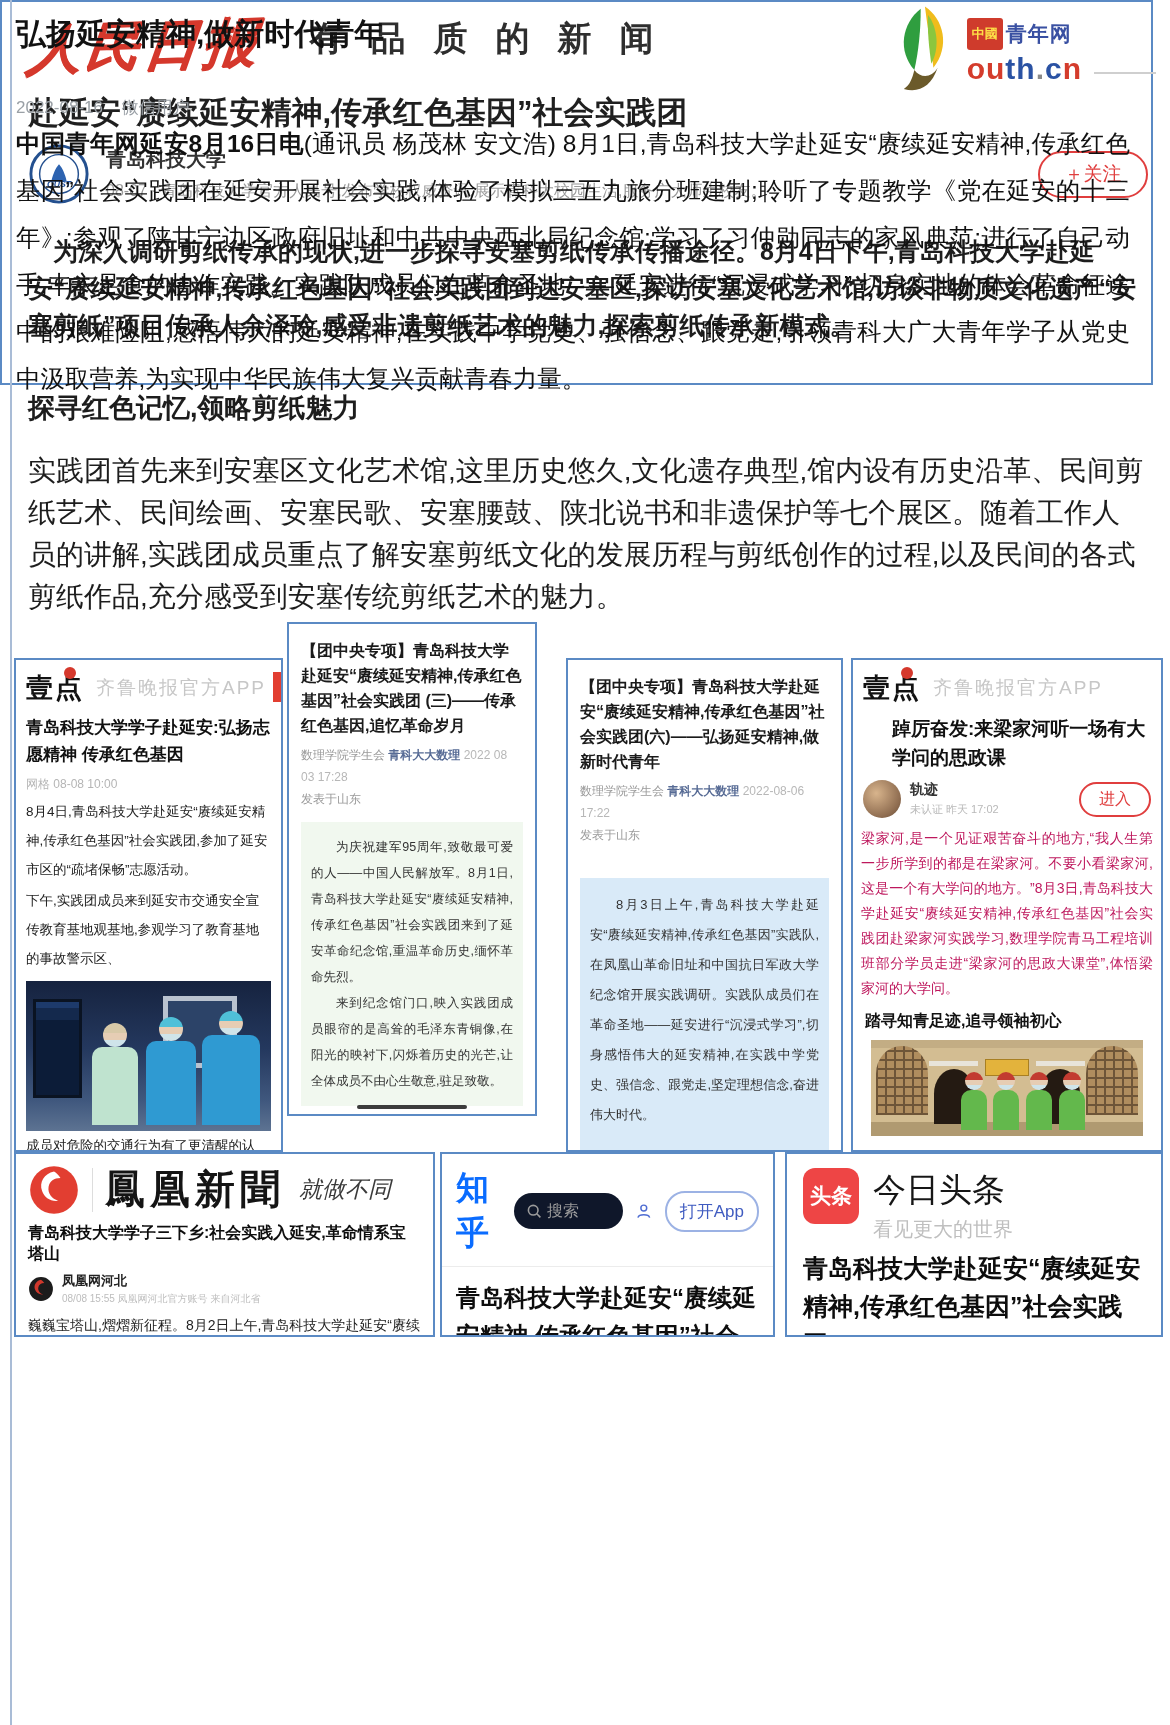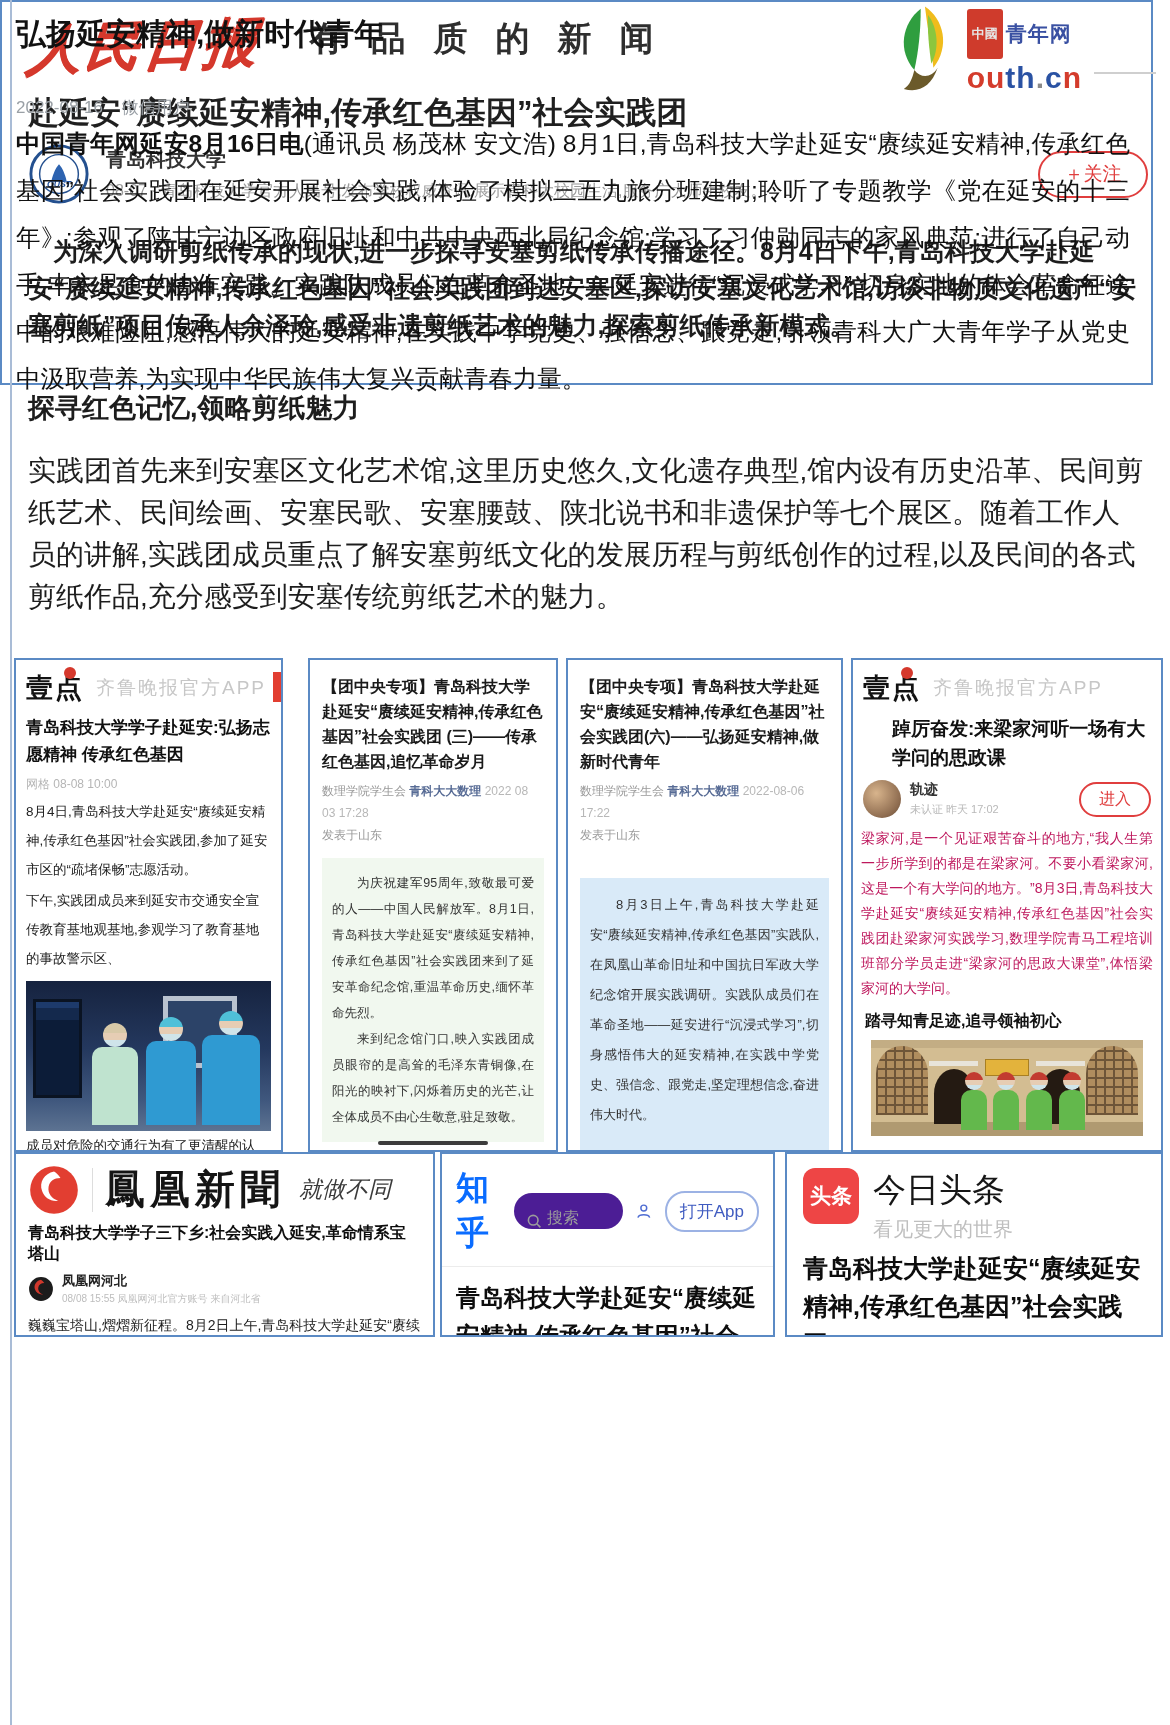--- a/index.html
+++ b/index.html
@@ -25,21 +25,21 @@
   .pub-meta { font-size:16px; color:#9b9b9b; margin-top:8px; }
   .follow { margin-left:auto; width:110px; height:47px; border:2px solid #e03e3e; border-radius:24px;
             background:#fff; color:#e03e3e; font-size:19px; font-family:inherit; }
   .lead  { left:28px; top:233px; width:1112px; font-size:25px; line-height:37px; color:#1d1d1d; text-indent:1em; font-weight:600;}
   .sec-h { left:28px; top:390px; font-size:27px; font-weight:800; color:#1d1d1d; }
   .bodyp { left:28px; top:450px; width:1118px; font-size:28px; line-height:42px; color:#1d1d1d; }
 
   
   .panel { position:absolute; background:#fff; border:2px solid #5b8ac4; overflow:hidden; }
   #p-yd1 { left:14px;  top:658px; width:269px; height:494px; }
-  #p-t3  { left:287px; top:658px; width:250px; height:494px;margin-left:21px; }
+  #p-t3  { left:287px; top:622px; width:250px; height:494px; }
   #p-t6  { left:566px; top:658px; width:277px; height:494px; }
   #p-yd2 { left:851px; top:658px; width:312px; height:494px; }
   #p-ph  { left:14px;  top:1152px; width:421px; height:185px; }
   #p-zh  { left:440px; top:1152px; width:335px; height:185px; }
   #p-tt  { left:785px; top:1152px; width:378px; height:185px; }
 
   
   .yd-head { display:flex; align-items:center; padding:10px 10px 4px; position:relative; }
   .yd-logo { font-size:27px; font-weight:900; color:#121212; position:relative; letter-spacing:2px;text-align:right; }
   .yd-logo::after { content:""; position:absolute; top:-3px; right:8px; width:12px; height:12px;
@@ -122,43 +122,43 @@
   .ph-title { font-size:16px; font-weight:800; color:#0d0d0d; padding:4px 12px 0; }
   .ph-author { display:flex; align-items:center; padding:7px 12px 2px; }
   .ph-a-names { margin-left:8px; }
   .ph-a-name { font-size:13px; font-weight:800; color:#222; }
   .ph-a-meta { font-size:10px; color:#bdbdbd; margin-top:2px; }
   .ph-body { font-size:14px; line-height:26px; color:#1e1e1e; padding:4px 12px; }
 
   
   .zh-head { display:flex; align-items:center; gap:12px; padding:12px 14px 10px; }
   .zh-logo { color:#0a6cff; font-size:33px; font-weight:900; letter-spacing:1px; }
-  .zh-search { width:150px; height:36px; background:#4c1d95; border-radius:18px;
-        display:flex; align-items:flex-end; gap:5px; padding:0 12px; color:#9b9b9b; font-size:16px; }
+  .zh-search { width:150px; height:36px; background:#0f172a; border-radius:18px;
+        display:flex; align-items:center; gap:5px; padding:0 12px; color:#9b9b9b; font-size:16px; }
   .zh-person { margin-left:auto; }
   .zh-open { border:2px solid #9cb2e4; color:#3f5bc0; background:#fff; border-radius:20px;
         padding:7px 13px; font-size:17px; font-family:inherit; white-space:nowrap; }
   .zh-div { border-top:1px solid #ececec; }
   .zh-title { font-size:24px; line-height:38px; font-weight:900; color:#0d0d0d; padding:12px 14px; }
 
   
   .tt-head { display:flex; align-items:flex-start; gap:14px; padding:14px 16px 2px; }
   .tt-icon { width:56px; height:56px; border-radius:12px; background:#ee4545; color:#fff;
         display:flex; align-items:center; justify-content:center; font-size:21px; font-weight:900; }
   .tt-brand { font-size:33px; font-weight:400; color:#161616; }
   .tt-slogan { font-size:20px; color:#bfbfbf; margin-top:3px; }
   .tt-title { font-size:25px; line-height:38px; font-weight:800; color:#0d0d0d; padding:4px 16px; }
 
   
   #footer { left:10px; top:1337px; width:1153px; height:385px; border:2px solid #5b8ac4; background:#fff; }
   .ft-title { position:absolute; left:16px; top:14px; font-size:30px; font-weight:900; color:#111; }
   .ft-logo { position:absolute; right:88px; top:4px; display:flex; align-items:center; }
   .ft-texts { margin-left:4px; }
   .ft-row1 { display:flex; align-items:center; gap:3px; }
-  .cn-box { background:#cf3b2c; color:#e5e5e5; font-size:13px; font-weight:700; padding:16px 5px; border-radius:3px; }
+  .cn-box { background:#cf3b2c; color:#fde047; font-size:13px; font-weight:700; padding:7px 5px; border-radius:3px; }
   .cn-text { color:#3950a2; font-size:21px; font-weight:900; letter-spacing:1px; }
   .ft-row2 { font-size:30px; font-weight:900; margin-top:2px; letter-spacing:1px; }
   .yl0,.yl1,.yl6 { color:#d43c2c; } .yl2,.yl3,.yl5 { color:#2a52a3; } .yl4 { color:#8a8a8a; }
   .ft-rule { position:absolute; right:14px; top:72px; width:62px; height:2px; background:#cfcfcf; }
   .ft-meta { position:absolute; left:16px; top:96px; font-size:17px; color:#9aa0a6; }
   .ft-meta span { margin-right:14px; }
   .ft-body { position:absolute; left:16px; top:120px; width:1114px; font-size:24.5px;
         line-height:47px; color:#111; text-align:justify; }
   .ft-body b { font-weight:900; }
 </style>

